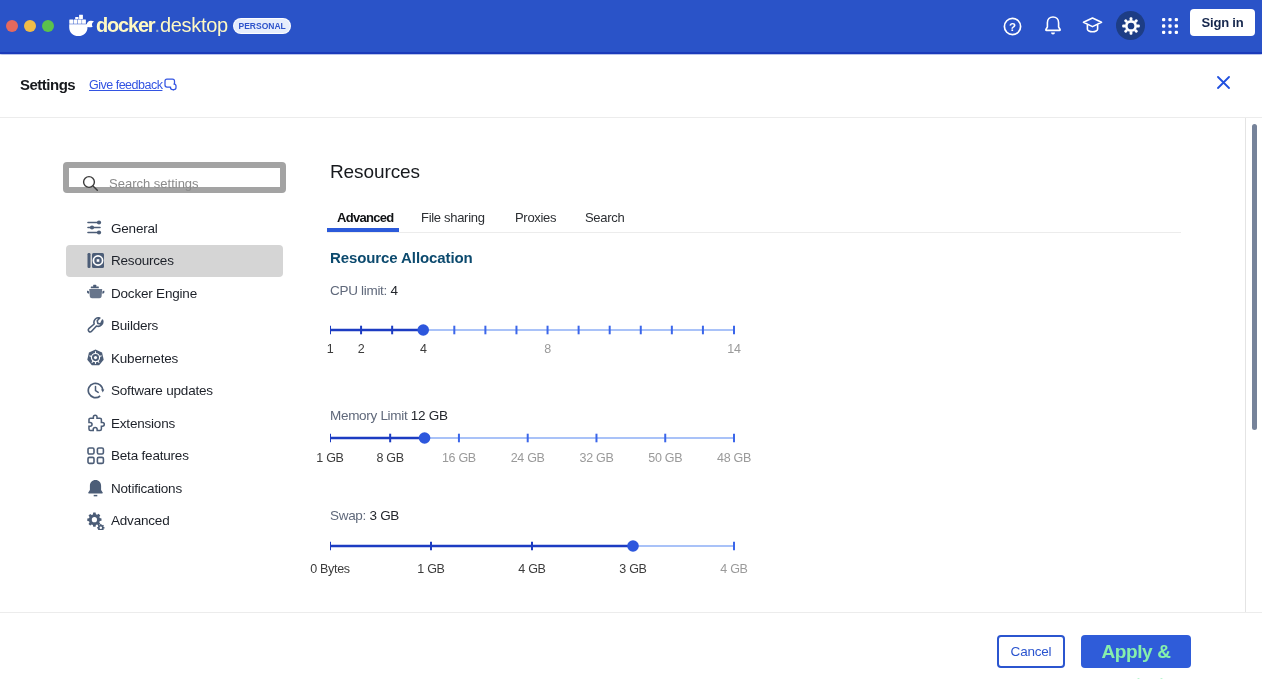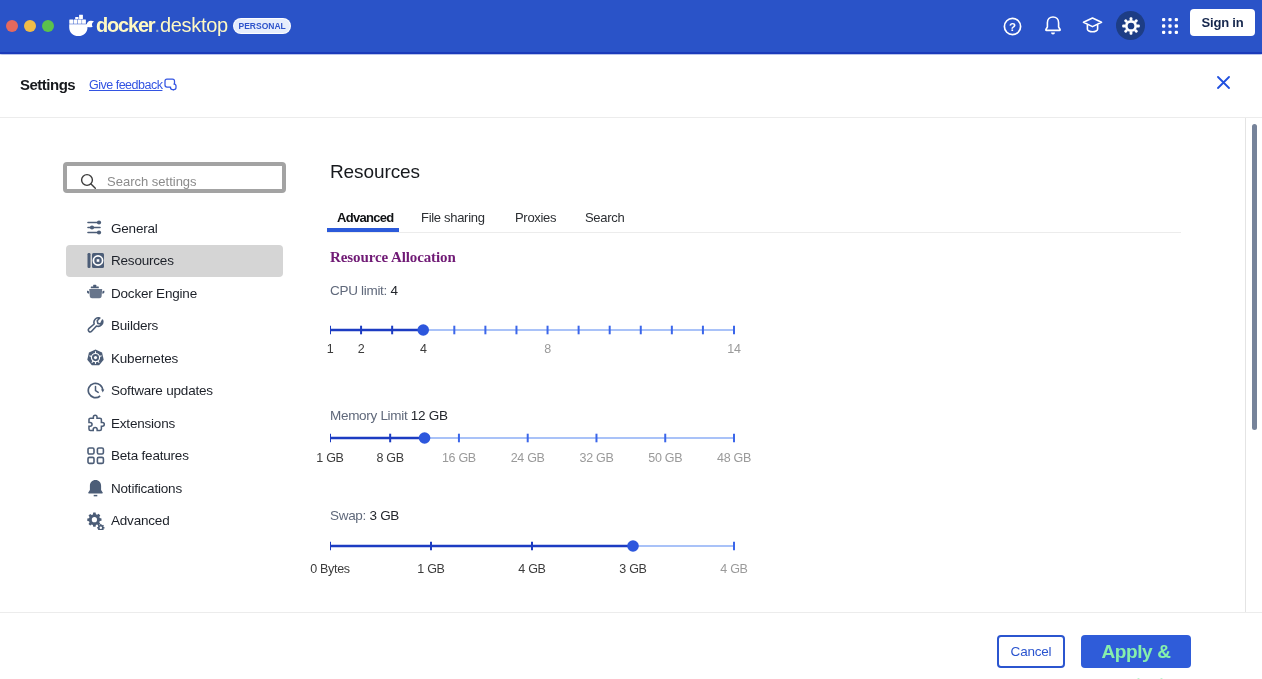--- a/index.html
+++ b/index.html
@@ -35,32 +35,32 @@
 
   
   #hdr { position:absolute; left:0; top:55px; width:1262px; height:63px; background:#fff;
     border-bottom:1px solid #ececec; }
   #hdr .title { position:absolute; left:20px; top:21px; font-size:15px; font-weight:700; letter-spacing:-0.5px; color:#17191d; }
   #feedback { position:absolute; left:89px; top:23px; font-size:12.5px; letter-spacing:-0.5px; color:#3354e2;
     text-decoration:underline; }
 
   
   #sidesearch { position:absolute; left:63px; top:162px; width:223px; height:31px;
-    border:4px solid #a3a3a3; border-radius:4px; background:#fff; }
+    border:6px solid #a3a3a3; border-radius:4px; background:#fff; }
   #sidesearch span { position:absolute; left:40px; top:8px; font-size:13px; color:#8b8b8b; }
   .navitem { position:absolute; left:66px; width:217px; height:32px; }
   .navitem.sel { background:#d5d5d5; border-radius:4px; }
   .navitem .lbl { position:absolute; left:45px; top:8.5px; font-size:13.5px; letter-spacing:-0.2px; color:#1d2129; }
   .navitem svg { position:absolute; left:21px; top:7px; }
   #h1 { position:absolute; left:330px; top:160.5px; font-size:19px; font-weight:500; letter-spacing:-0.1px; color:#17191d; }
   .tab { position:absolute; top:210px; font-size:13px; letter-spacing:-0.3px; color:#2c2f33; }
   .tab.on { font-weight:700; color:#101215; letter-spacing:-0.7px; }
   #tabline { position:absolute; left:327px; top:228px; width:72px; height:4px; background:#2b5ada; }
   #tabdivider { position:absolute; left:327px; top:232px; width:854px; height:1px; background:#ececec; }
-  #rah { position:absolute; left:330px; top:248.5px; font-size:15px; font-weight:700; letter-spacing:-0.1px; color:#701a75;font-family:Liberation Serif, serif; }
+  #rah { position:absolute; left:330px; top:248.5px; font-size:15px; font-weight:700; letter-spacing:-0.1px; color:#0c4a6e; }
   .sliderlabel { position:absolute; left:330px; font-size:13.5px; letter-spacing:-0.3px; color:#60697b; }
   .sliderlabel b { color:#23262c; font-weight:400; }
   .ticklbl { position:absolute; font-size:12.5px; letter-spacing:-0.3px; color:#9a9a9a; transform:translateX(-50%); }
   .ticklbl.dark { color:#3c3c3c; }
 </style>
 </head>
 <body>
 <div id="topbar">
   <div class="tl" style="left:6px;  background:#e5695e;"></div>
   <div class="tl" style="left:24px; background:#f0bc48;"></div>

